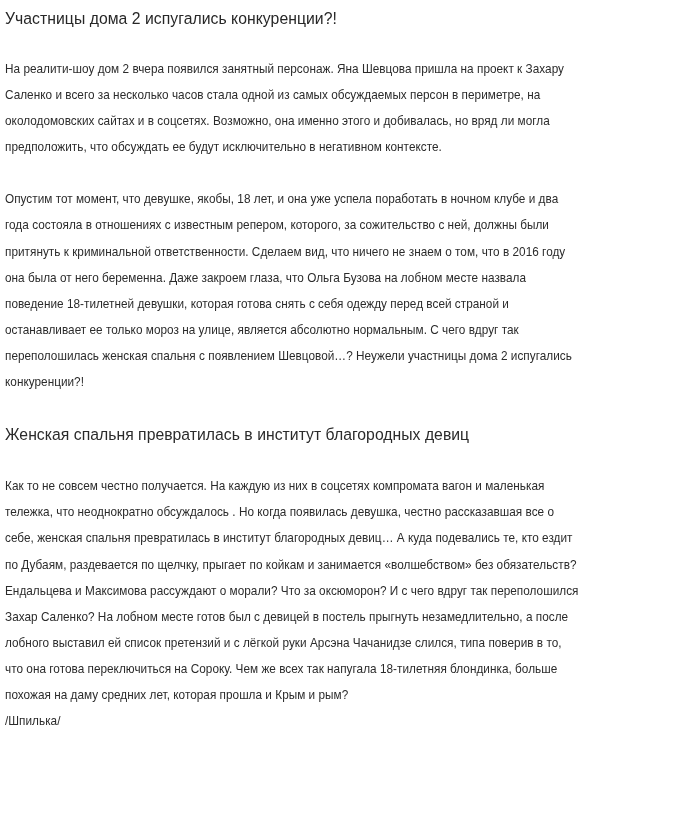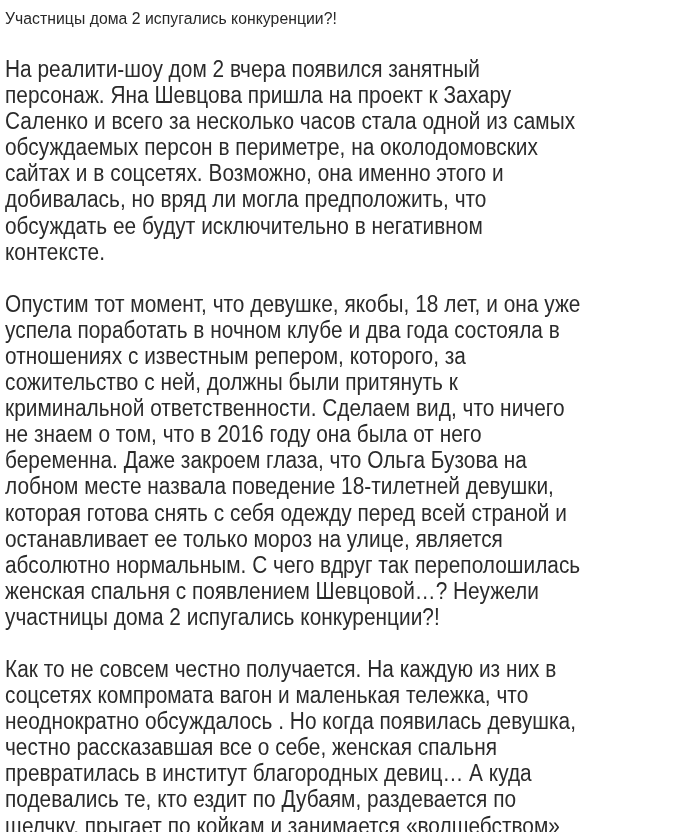--- a/index.html
+++ b/index.html
@@ -28,21 +28,21 @@
   }
   .title {
     font-size: 17.4px;
     line-height: 22px;
     font-weight: 400;
     letter-spacing: 0.05px;
     margin: 0 0 27px 0;
     color: #272727;
   }
   .para {
-    font-size: 23px;
+    font-size: 13px;
     line-height: 26.1px;
     font-weight: 400;
     letter-spacing: 0.03px;
     margin: 0 0 26px 0;
     color: #2b2b2b;
     text-align: left;
   }
   .subhead {
     font-size: 17.4px;
     line-height: 26.1px;
@@ -68,19 +68,22 @@
     </h1>
 
   <p class="para">
       <span class="squeeze">На реалити-шоу дом 2 вчера появился занятный персонаж. Яна Шевцова пришла на проект к Захару Саленко и всего за несколько часов стала одной из самых обсуждаемых персон в периметре, на околодомовских сайтах и в соцсетях. Возможно, она именно этого и добивалась, но вряд ли могла предположить, что обсуждать ее будут исключительно в негативном контексте.</span>
     </p>
 
   <p class="para">
       <span class="squeeze">Опустим тот момент, что девушке, якобы, 18 лет, и она уже успела поработать в ночном клубе и два года состояла в отношениях с известным репером, которого, за сожительство с ней, должны были притянуть к криминальной ответственности. Сделаем вид, что ничего не знаем о том, что в 2016 году она была от него беременна. Даже закроем глаза, что Ольга Бузова на лобном месте назвала поведение 18-тилетней девушки, которая готова снять с себя одежду перед всей страной и останавливает ее только мороз на улице, является абсолютно нормальным. С чего вдруг так переполошилась женская спальня с появлением Шевцовой…? Неужели участницы дома 2 испугались конкуренции?!</span>
     </p>
 
+  <p class="subhead">
+      <span class="squeeze">Женская спальня превратилась в институт благородных девиц</span>
+    </p>
 
   <p class="para last">
       <span class="squeeze">Как то не совсем честно получается. На каждую из них в соцсетях компромата вагон и маленькая тележка, что неоднократно обсуждалось . Но когда появилась девушка, честно рассказавшая все о себе, женская спальня превратилась в институт благородных девиц… А куда подевались те, кто ездит по Дубаям, раздевается по щелчку, прыгает по койкам и занимается «волшебством» без обязательств? Ендальцева и Максимова рассуждают о морали? Что за оксюморон? И с чего вдруг так переполошился Захар Саленко? На лобном месте готов был с девицей в постель прыгнуть незамедлительно, а после лобного выставил ей список претензий и с лёгкой руки Арсэна Чачанидзе слился, типа поверив в то, что она готова переключиться на Сороку. Чем же всех так напугала 18-тилетняя блондинка, больше похожая на даму средних лет, которая прошла и Крым и рым?</span>
       <span class="squeeze signature">/Шпилька/</span>
     </p>
 
 </div>
 
 </body></html>

